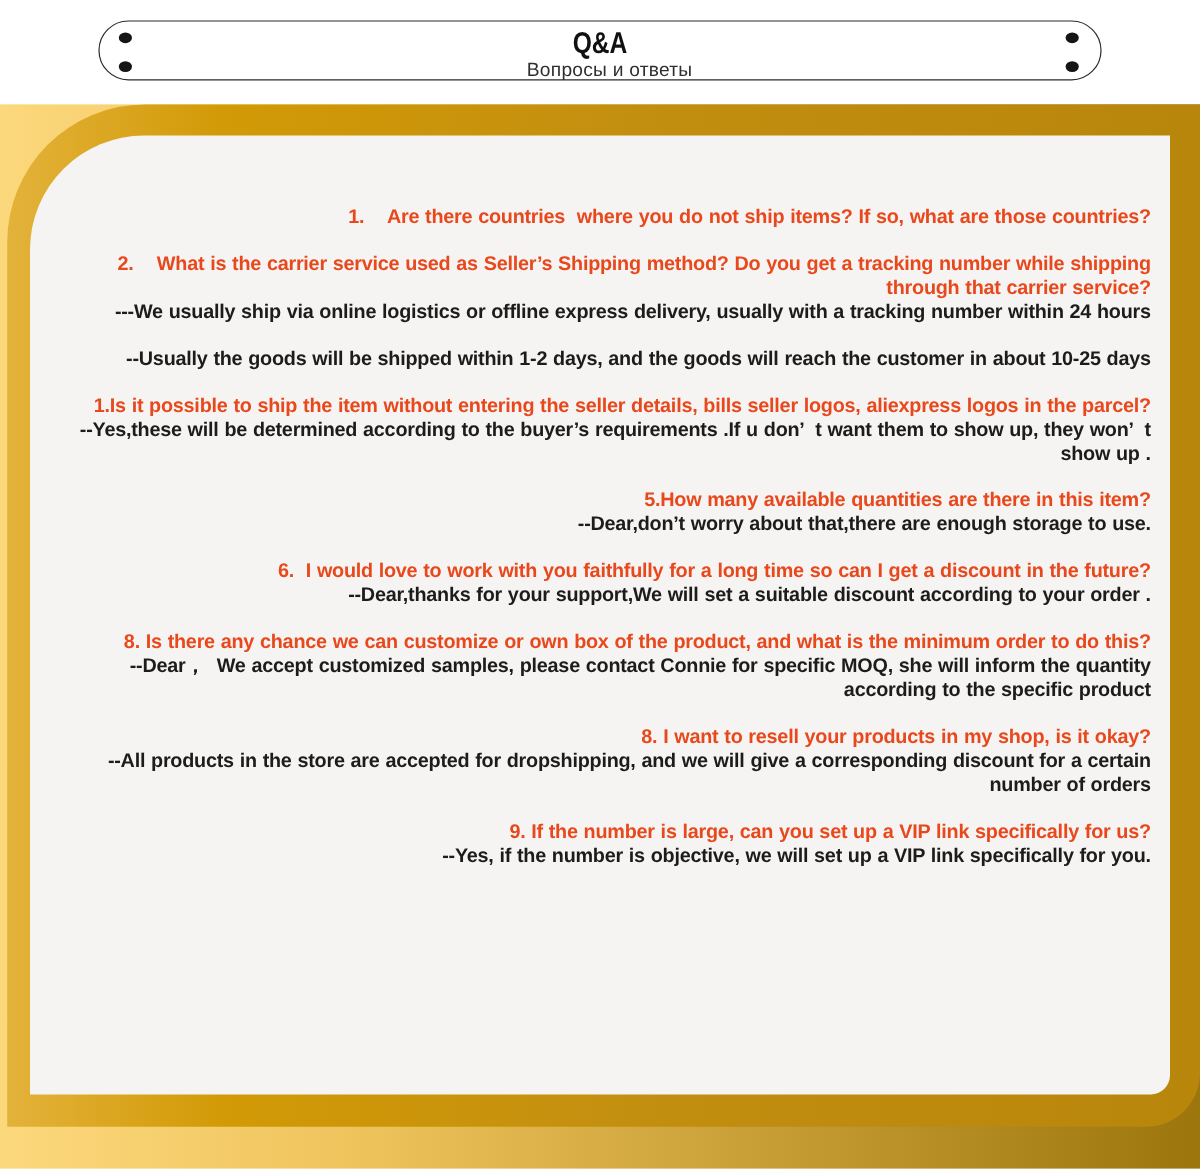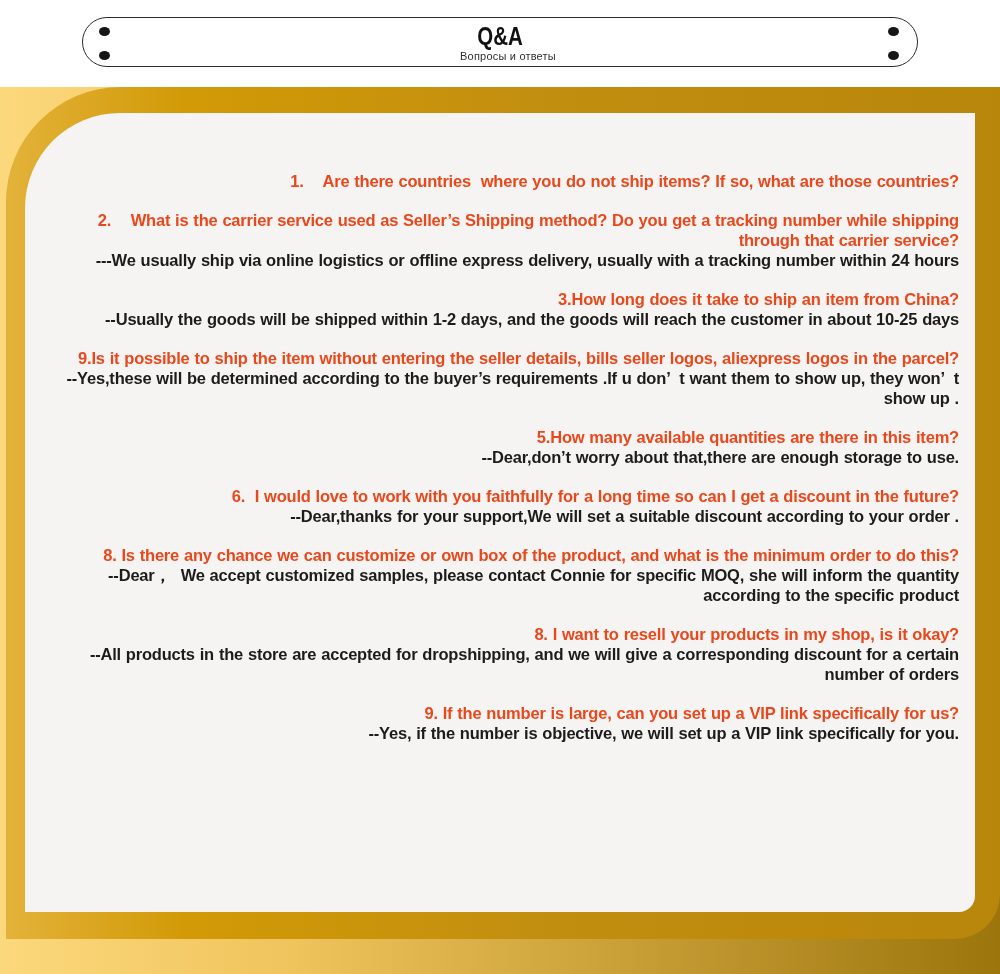--- a/index.html
+++ b/index.html
@@ -17,21 +17,21 @@
     border:1.5px solid #2b2b2b;border-radius:26px;background:#ffffff;
     box-sizing:border-box;
   }
   .pill-title{
     position:absolute;left:0;right:0;top:5px;text-align:center;
     font-size:25px;font-weight:900;color:#111;letter-spacing:0;
     transform:scaleX(.82);line-height:1.05;
   }
   .pill-subtitle{
     position:absolute;left:16px;right:0;top:32px;text-align:center;
-    font-size:11px;color:#2f2f2f;letter-spacing:.2px;
+    font-size:16px;color:#2f2f2f;letter-spacing:.2px;
   }
   .rivet{
     position:absolute;width:11px;height:9px;border-radius:50%;background:#151515;
   }
   .rivet.tl{left:16px;top:9px;}
   .rivet.bl{left:16px;top:33px;}
   .rivet.tr{right:18px;top:9px;}
   .rivet.br{right:18px;top:33px;}
   
   .gold-section{
@@ -78,25 +78,24 @@
   <div class="white-panel">
     <div id="qa-list">
         <div class="qa-item">
           <div class="q">1.    Are there countries  where you do not ship items? If so, what are those countries?</div>
         </div>
         <div class="qa-item">
           <div class="q">2.    What is the carrier service used as Seller’s Shipping method? Do you get a tracking number while shipping through that carrier service?</div>
           <div class="a">---We usually ship via online logistics or offline express delivery, usually with a tracking number within 24 hours</div>
         </div>
         <div class="qa-item">
-          <div class="q">3.How long does it take to ship an item from China?</div>
           <div class="a"> --Usually the goods will be shipped within 1-2 days, and the goods will reach the customer in about 10-25 days</div>
         </div>
         <div class="qa-item">
-          <div class="q">9.Is it possible to ship the item without entering the seller details, bills seller logos, aliexpress logos in the parcel?</div>
+          <div class="q">1.Is it possible to ship the item without entering the seller details, bills seller logos, aliexpress logos in the parcel?</div>
           <div class="a">--Yes,these will be determined according to the buyer’s requirements .If u don’  t want them to show up, they won’  t show up .</div>
         </div>
         <div class="qa-item">
           <div class="q">5.How many available quantities are there in this item?</div>
           <div class="a"> --Dear,don’t worry about that,there are enough storage to use.</div>
         </div>
         <div class="qa-item">
           <div class="q">6.  I would love to work with you faithfully for a long time so can I get a discount in the future?</div>
           <div class="a"> --Dear,thanks for your support,We will set a suitable discount according to your order .</div>
         </div>

